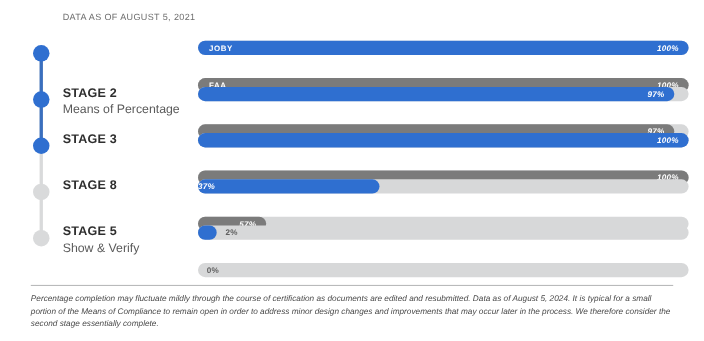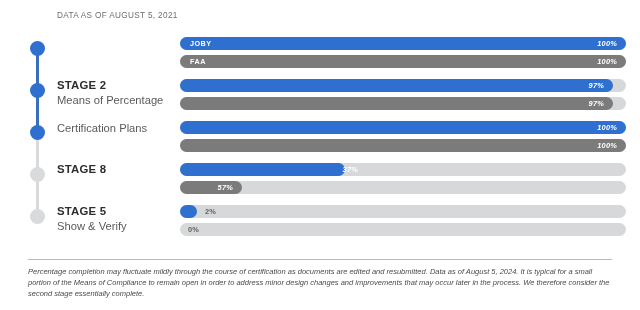--- a/index.html
+++ b/index.html
@@ -98,21 +98,21 @@
     left: 180px;
     top: 1px;
     width: 446px;
   }
   .bar-track {
     position: relative;
     width: 446px;
     height: 13px;
     background: #d7d8d9;
     border-radius: 7px;
-    margin-bottom: 5px;
+    margin-bottom: 21px;
   }
   .bar-fill {
     position: absolute;
     left: 0;
     top: 0;
     height: 13px;
     border-radius: 7px;
     box-sizing: border-box;
   }
   .bar-fill.joby { background: #2f6fd0; }
@@ -206,41 +206,41 @@
             <div class="bar-pct inside" style="width: 433px; left: 0px; text-align: right; padding-right: 9px; box-sizing: border-box; right: auto;">97%</div>
           </div>
           <div class="bar-track">
             <div class="bar-fill faa" style="width: 433px;"></div>
             <div class="bar-pct inside" style="width: 433px; left: 0px; text-align: right; padding-right: 9px; box-sizing: border-box; right: auto;">97%</div>
           </div>
         </div>
       </div>
       <div class="stage-row" style="top: 120px;">
         <div class="stage-label">
-          <div class="stage-sub">Certification Plans</div>
+          <div class="stage-title">STAGE 3</div>
         </div>
         <div class="bars">
           <div class="bar-track">
             <div class="bar-fill joby" style="width: 446px;"></div>
             <div class="bar-pct inside" style="width: 446px; left: 0px; text-align: right; padding-right: 9px; box-sizing: border-box; right: auto;">100%</div>
           </div>
           <div class="bar-track">
             <div class="bar-fill faa" style="width: 446px;"></div>
             <div class="bar-pct inside" style="width: 446px; left: 0px; text-align: right; padding-right: 9px; box-sizing: border-box; right: auto;">100%</div>
           </div>
         </div>
       </div>
       <div class="stage-row" style="top: 162px;">
         <div class="stage-label">
           <div class="stage-title">STAGE 8</div>
         </div>
         <div class="bars">
           <div class="bar-track">
             <div class="bar-fill joby" style="width: 165px;"></div>
-            <div class="bar-pct inside" style="width: 187px; left: 0px; text-align: right; padding-right: 9px; box-sizing: border-box; right: auto;">37%</div>
+            <div class="bar-pct inside" style="width: 187px; left: 0px; text-align: left; padding-right: 9px; box-sizing: border-box; right: auto;">37%</div>
           </div>
           <div class="bar-track">
             <div class="bar-fill faa" style="width: 62px;"></div>
             <div class="bar-pct inside" style="width: 62px; left: 0px; text-align: right; padding-right: 9px; box-sizing: border-box; right: auto;">57%</div>
           </div>
         </div>
       </div>
       <div class="stage-row" style="top: 204px; padding-left: 28px;">
         <div class="stage-label">
           <div class="stage-title">STAGE 5</div>

